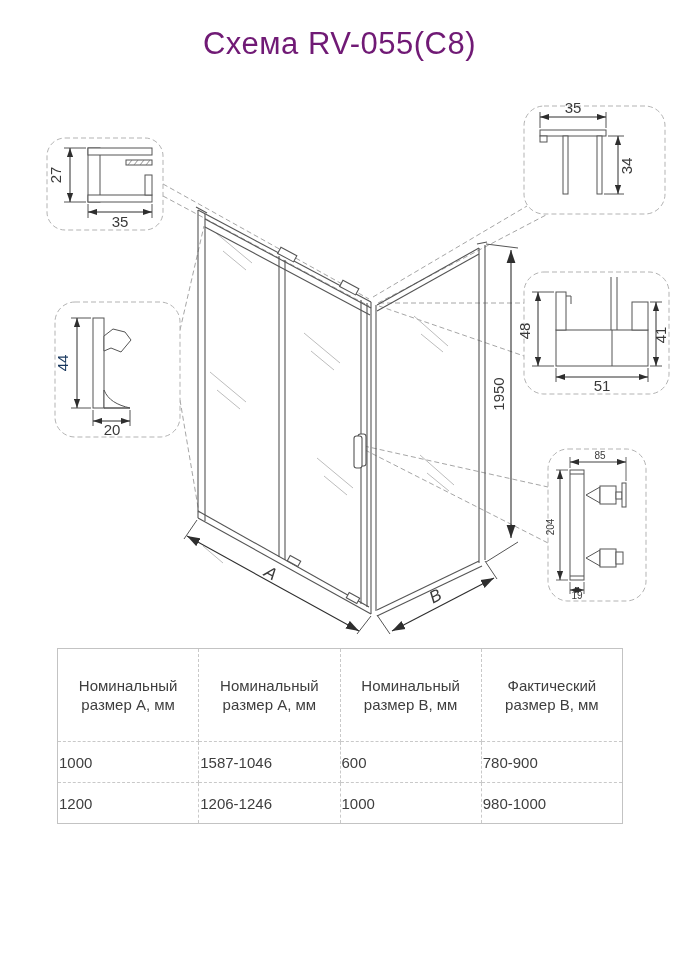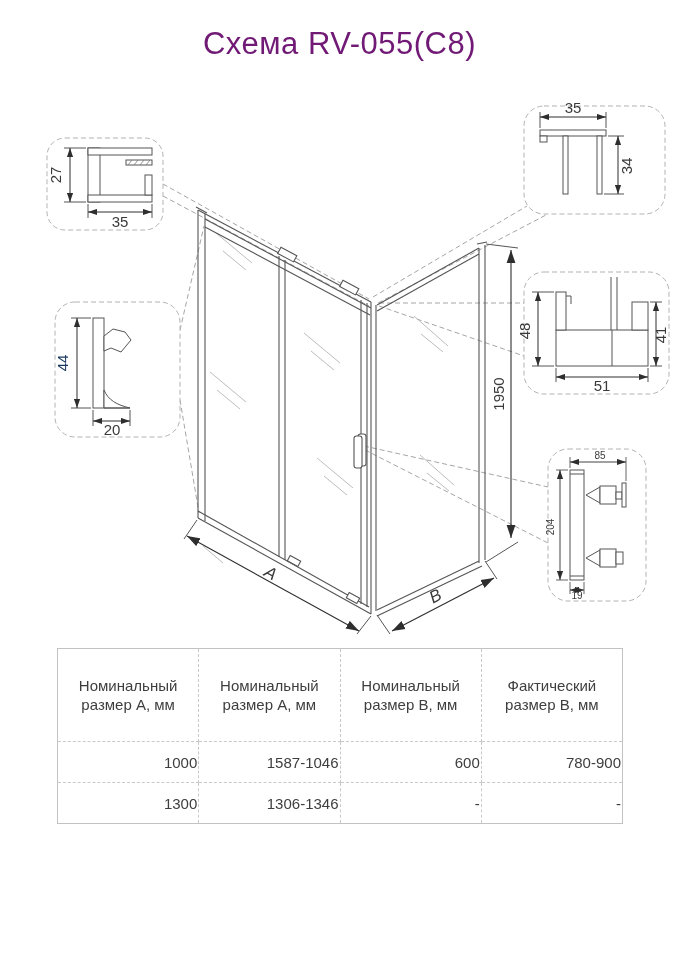--- a/index.html
+++ b/index.html
@@ -8,21 +8,21 @@
     font-size:31px;font-weight:500;color:#701a75;letter-spacing:.5px;}
   svg{position:absolute;top:0;left:0;}
   svg text{font-family:"Liberation Sans",sans-serif;fill:#3a3a3a;}
   .dim-t{font-size:15px;}
   .dim-s{font-size:10px;}
   .ab-t{font-size:17px;font-style:italic;}
   table.sizes{position:absolute;left:57px;top:648px;width:566px;border-collapse:collapse;
     table-layout:fixed;border:1px solid #c3c3c3;}
   table.sizes th{height:56px;font-size:15px;font-weight:400;color:#3e3e3e;
     border:1px dashed #c9c9c9;padding:18px 14px;line-height:1.3;margin-top:20px;}
-  table.sizes td{height:38px;font-size:15px;color:#3e3e3e;text-align:right;
+  table.sizes td{height:38px;font-size:15px;color:#3e3e3e;text-align:left;
     border:1px dashed #c9c9c9;}
 </style>
 </head>
 <body>
 
 <div class="page-title">Схема RV-055(C8)</div>
 
 <svg width="679" height="646" viewBox="0 0 679 646">
   <defs>
     <marker id="ah" markerUnits="userSpaceOnUse" markerWidth="13" markerHeight="10" viewBox="0 0 13 10" refX="13" refY="5" orient="auto-start-reverse">
@@ -263,19 +263,19 @@
     </tr>
   </thead>
   <tbody>
     <tr>
       <td>1000</td>
       <td>1587-1046</td>
       <td>600</td>
       <td>780-900</td>
     </tr>
     <tr>
-      <td>1300</td>
-      <td>1306-1346</td>
-      <td>-</td>
-      <td>-</td>
+      <td>1200</td>
+      <td>1206-1246</td>
+      <td>1000</td>
+      <td>980-1000</td>
     </tr>
   </tbody>
 </table>
 
 </body></html>

